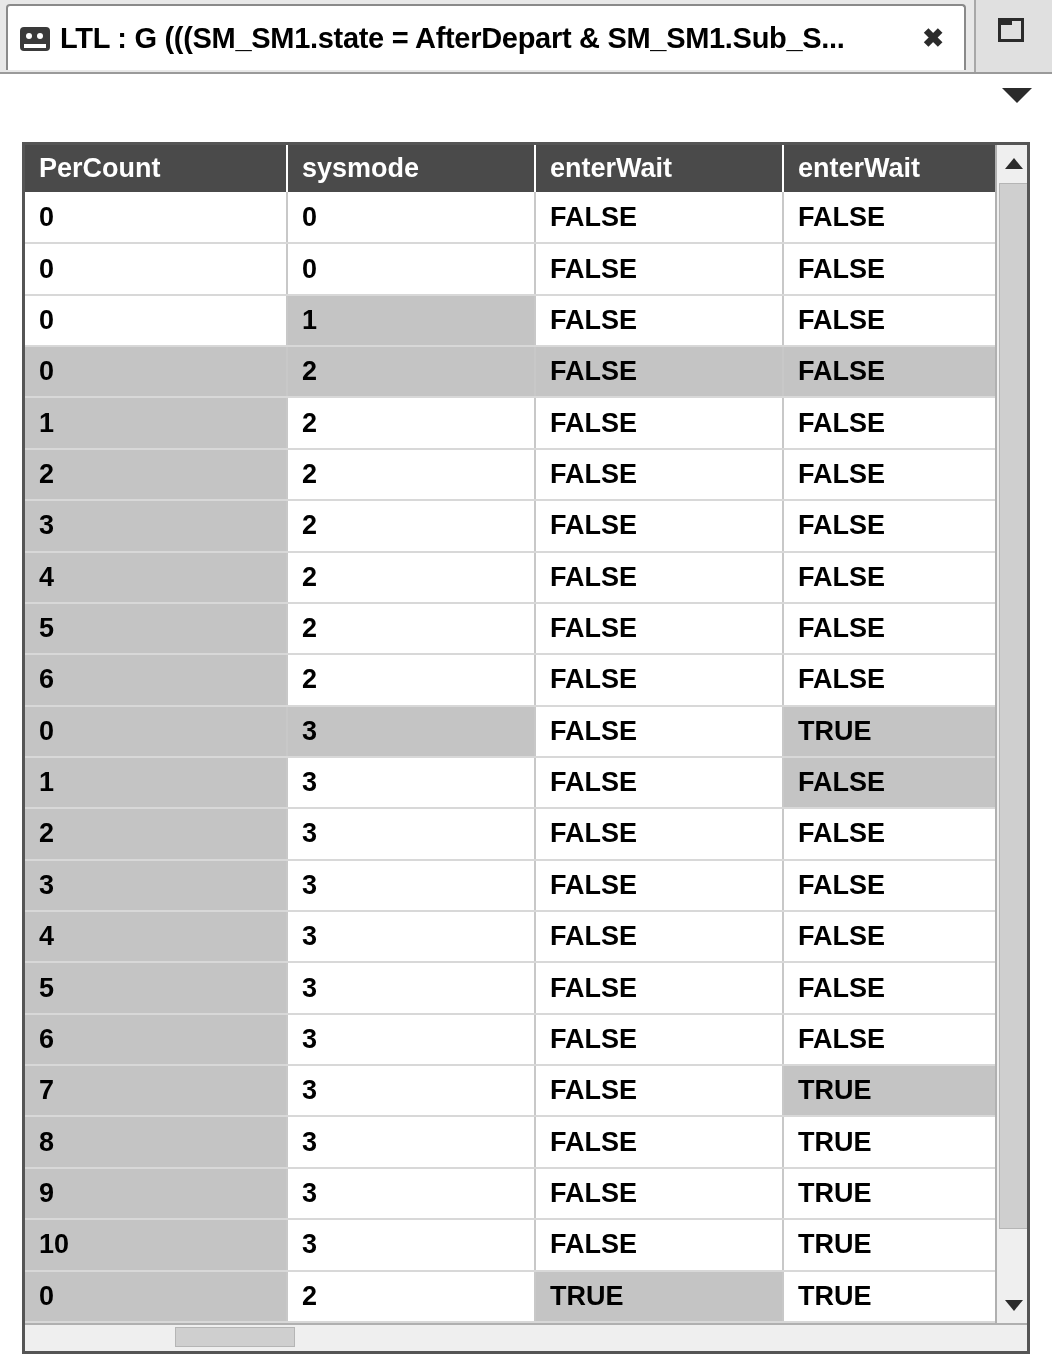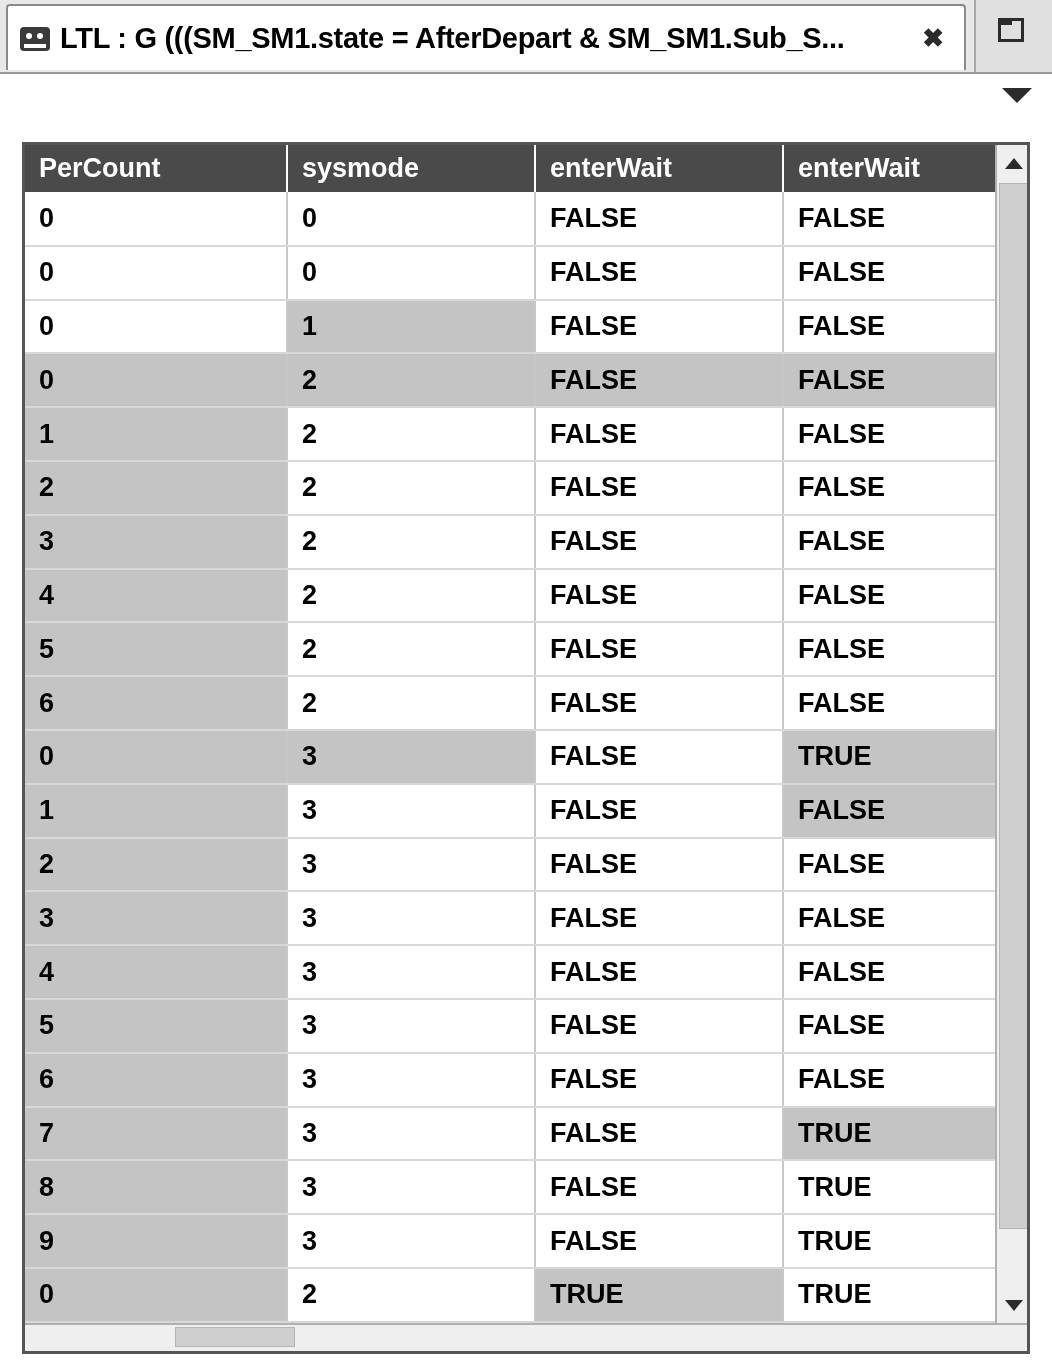--- a/index.html
+++ b/index.html
@@ -422,20 +422,26 @@
               <td>FALSE</td>
               <td>TRUE</td>
             </tr>
             <tr>
               <td class="sel">9</td>
               <td>3</td>
               <td>FALSE</td>
               <td>TRUE</td>
             </tr>
             <tr>
+              <td class="sel">10</td>
+              <td>3</td>
+              <td>FALSE</td>
+              <td>TRUE</td>
+            </tr>
+            <tr>
               <td class="sel">0</td>
               <td>2</td>
               <td class="sel">TRUE</td>
               <td>TRUE</td>
             </tr>
           </tbody>
       </table>
 
       <div class="vscroll">
         <div class="arrow-up">

